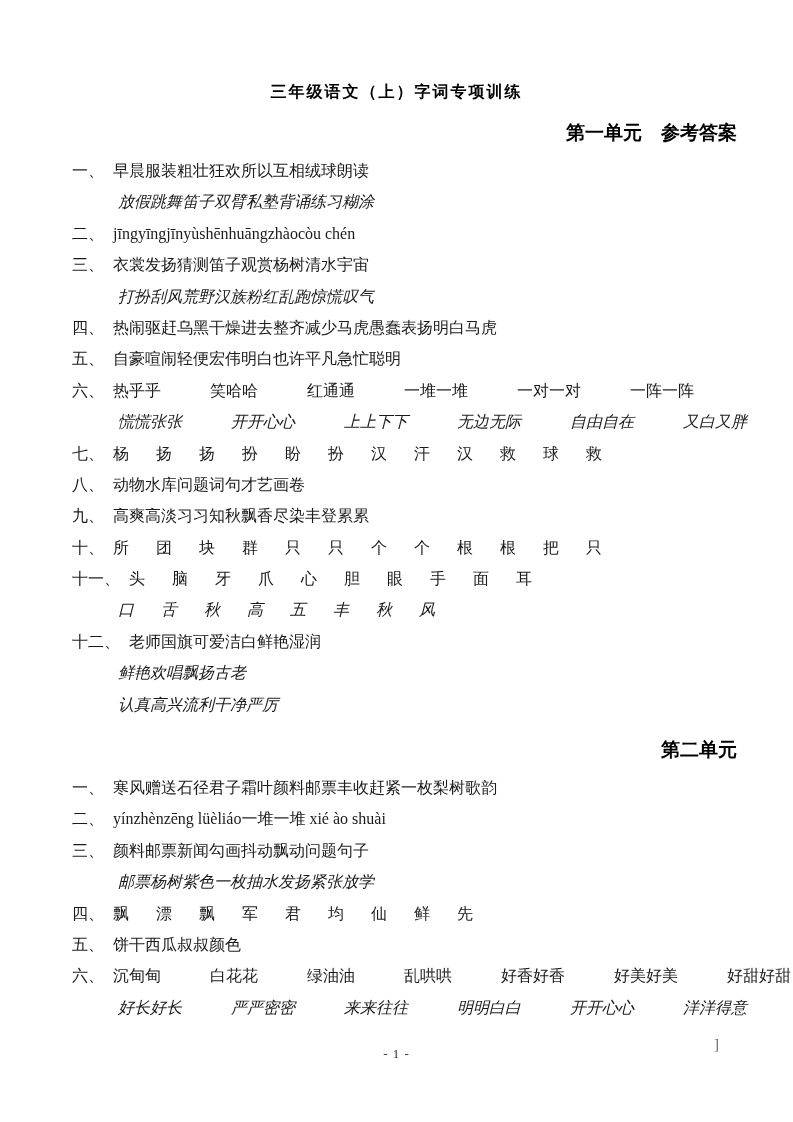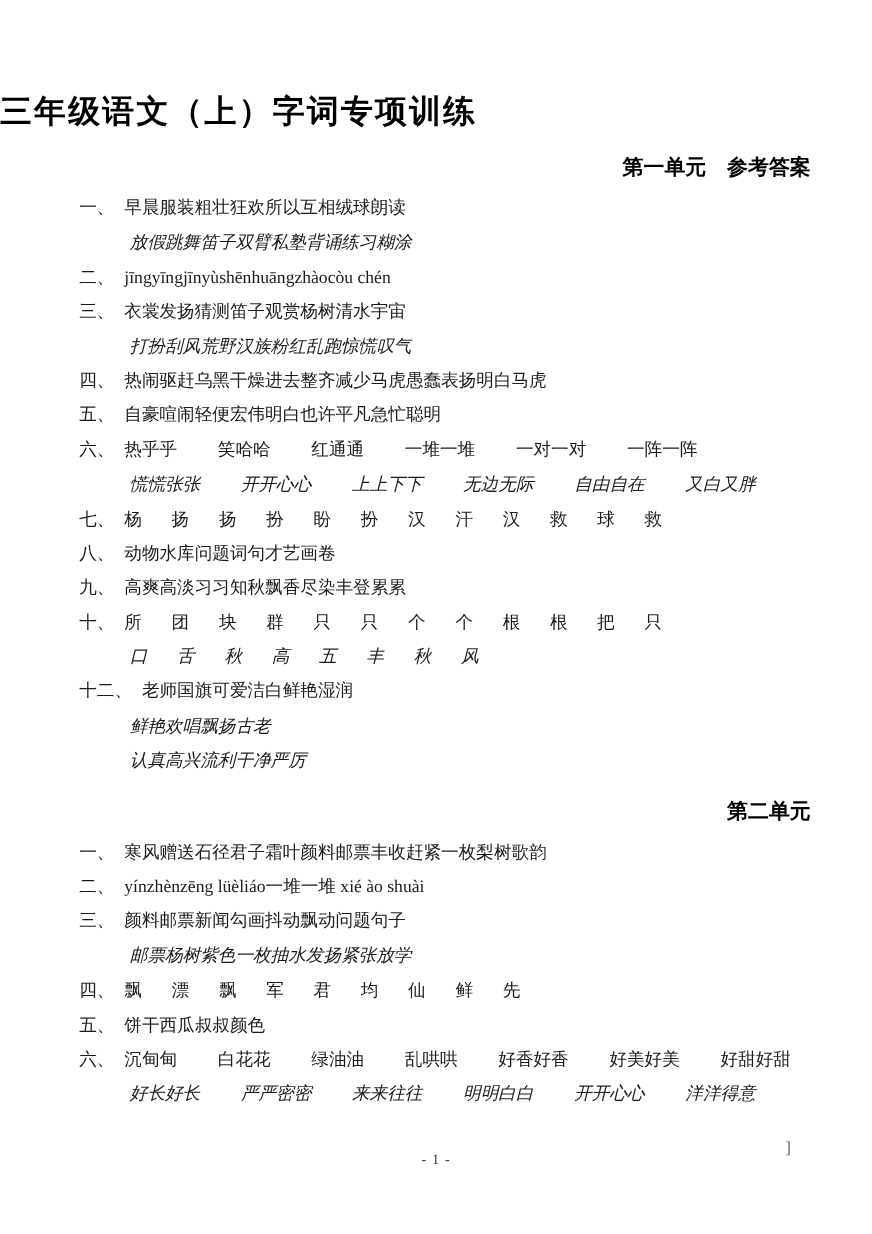--- a/index.html
+++ b/index.html
@@ -7,21 +7,22 @@
     position:relative;
     width:793px;height:1122px;
     background:#ffffff;
     overflow:hidden;
     font-family:"Liberation Serif","DejaVu Serif",serif;
     color:#1a1a1a;
   }
   .title{
     margin:0;
     padding-top:82px;
-    font-size:29px;
+    text-align:center;
+    font-size:16px;
     font-weight:700;
     letter-spacing:2px;
     color:#000;
   }
   .section-heading{
     text-align:right;
     font-size:19px;
     font-weight:700;
     margin-top:17px;
     margin-bottom:9px;
@@ -35,21 +36,21 @@
     display:flex;
     align-items:baseline;
     height:31.4px;
     line-height:31.4px;
     font-size:16px;
     white-space:nowrap;
   }
   .line .marker{flex:0 0 auto;margin-right:9px;}
   .line .items{display:flex;}
   .line.gap-xl .items{column-gap:27px;}
-  .line.gap-lg .items{column-gap:37px;}
+  .line.gap-lg .items{column-gap:49px;}
   .line.indent{padding-left:46px;font-style:italic;}
   .footer{
     position:absolute;
     left:0;right:0;
     bottom:60px;
     text-align:center;
     font-size:13px;
     color:#333;
     letter-spacing:1px;
   }
@@ -241,20 +242,35 @@
           <span class="word">只</span>
           <span class="word">只</span>
           <span class="word">个</span>
           <span class="word">个</span>
           <span class="word">根</span>
           <span class="word">根</span>
           <span class="word">把</span>
           <span class="word">只</span>
         </span>
       </div>
+      <div class="line gap-xl">
+        <span class="marker">十一、</span>
+        <span class="items">
+          <span class="word">头</span>
+          <span class="word">脑</span>
+          <span class="word">牙</span>
+          <span class="word">爪</span>
+          <span class="word">心</span>
+          <span class="word">胆</span>
+          <span class="word">眼</span>
+          <span class="word">手</span>
+          <span class="word">面</span>
+          <span class="word">耳</span>
+        </span>
+      </div>
       <div class="line indent gap-xl">
         <span class="items">
           <span class="word">口</span>
           <span class="word">舌</span>
           <span class="word">秋</span>
           <span class="word">高</span>
           <span class="word">五</span>
           <span class="word">丰</span>
           <span class="word">秋</span>
           <span class="word">风</span>

